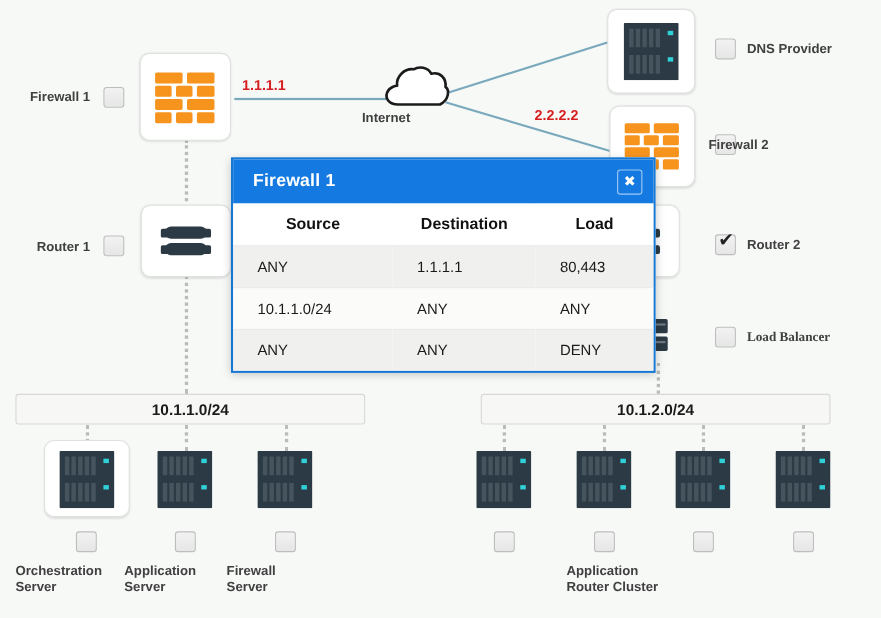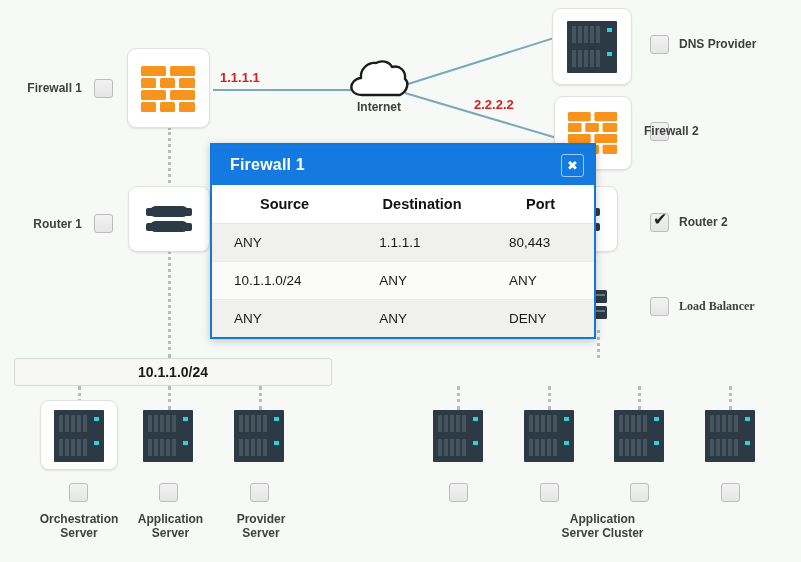--- a/index.html
+++ b/index.html
@@ -33,21 +33,21 @@
 
   
   .lbl {
     position: absolute;
     font-size: 12px;
     font-weight: bold;
     color: #404040;
     white-space: nowrap;
     line-height: 1.18;
   }
-  .lbl.center { text-align: center; }
+  .lbl.center { }
   .lbl.right  { text-align: right; }
 
   .ip-lbl {
     position: absolute;
     font-size: 13px;
     font-weight: bold;
     color: #d61d20;
     white-space: nowrap;
   }
 
@@ -218,21 +218,21 @@
   <div class="abs" style="left:348px; top:58px; width:62px; height:40px;">
     <svg class="icon" width="62" height="40" viewBox="0 0 62 40">
       <path d="M14 37 C5 37 2 31 4 26 C6 21 12 20 13 20
                C12 11 20 4 28 5 C33 2 41 3 44 9
                C52 7 58 13 57 21 C61 24 60 33 52 37 Z" fill="#ffffff" stroke="#1b1b1b" stroke-width="2.4" stroke-linejoin="round"></path>
     </svg>
   </div>
   <div class="lbl center" style="left:329px; top:100px; width:100px;">Internet</div>
 
   <div class="ip-lbl" style="left:220px; top:70px;">1.1.1.1</div>
-  <div class="ip-lbl" style="left:474px; top:97px;">2.2.2.2</div>
+  <div class="ip-lbl" style="left:486px; top:97px;">2.2.2.2</div>
 
   <div class="card" style="left:552px; top:8px; width:80px; height:77px;">
     <svg class="icon" width="50" height="52" viewBox="0 0 50 52" style="margin:12px auto 0;">
       <rect x="0" y="0" width="50" height="52" fill="#2b3a44" rx="1"></rect>
       <g fill="#46545e">
         <rect x="5" y="5" width="4" height="17"></rect>
         <rect x="11" y="5" width="4" height="17"></rect>
         <rect x="17" y="5" width="4" height="17"></rect>
         <rect x="23" y="5" width="4" height="17"></rect>
         <rect x="29" y="5" width="4" height="17"></rect>
@@ -305,20 +305,21 @@
       <rect x="3" y="2" width="16" height="13" rx="1.5" fill="#2b3a44"></rect>
       <rect x="3" y="18" width="16" height="13" rx="1.5" fill="#2b3a44"></rect>
       <rect x="5" y="6" width="12" height="2" fill="#6c7a84"></rect>
       <rect x="5" y="22" width="12" height="2" fill="#6c7a84"></rect>
     </svg>
   </div>
   <div class="cbox" style="left:650px; top:297px;"></div>
   <div class="lbl" style="left:679px; top:299px;font-family:Liberation Serif, serif;">Load Balancer</div>
 
   <div class="subnet" style="left:14px; top:358px; width:318px; height:28px;">10.1.1.0/24</div>
+  <div class="subnet" style="left:437px; top:358px; width:318px; height:28px;">10.1.2.0/24</div>
 
   <div class="card" style="left:40px; top:400px; width:78px; height:70px;">
     <svg class="icon" width="50" height="52" viewBox="0 0 50 52" style="margin:9px auto 0;">
       <rect x="0" y="0" width="50" height="52" fill="#2b3a44" rx="1"></rect>
       <g fill="#46545e">
         <rect x="5" y="5" width="4" height="17"></rect>
           <rect x="11" y="5" width="4" height="17"></rect>
         <rect x="17" y="5" width="4" height="17"></rect>
           <rect x="23" y="5" width="4" height="17"></rect>
         <rect x="29" y="5" width="4" height="17"></rect>
@@ -377,21 +378,21 @@
         <rect x="17" y="29" width="4" height="17"></rect>
           <rect x="23" y="29" width="4" height="17"></rect>
         <rect x="29" y="29" width="4" height="17"></rect>
       </g>
       <rect x="40" y="7" width="5" height="4" fill="#2fd0d8"></rect>
       <rect x="40" y="31" width="5" height="4" fill="#2fd0d8"></rect>
     </svg>
   </div>
   <div class="cbox" style="left:250px; top:483px;"></div>
   <div class="lbl center" style="left:206px; top:512px; width:110px;">
-    <span>Provider</span><br>
+    <span>Firewall</span><br>
     <span>Server</span>
   </div>
 
   <div class="abs" style="left:433px; top:410px; width:50px; height:52px;">
     <svg class="icon" width="50" height="52" viewBox="0 0 50 52">
       <rect x="0" y="0" width="50" height="52" fill="#2b3a44" rx="1"></rect>
       <g fill="#46545e">
         <rect x="5" y="5" width="4" height="17"></rect>
           <rect x="11" y="5" width="4" height="17"></rect>
         <rect x="17" y="5" width="4" height="17"></rect>
@@ -467,39 +468,39 @@
         <rect x="29" y="29" width="4" height="17"></rect>
       </g>
       <rect x="40" y="7" width="5" height="4" fill="#2fd0d8"></rect>
       <rect x="40" y="31" width="5" height="4" fill="#2fd0d8"></rect>
     </svg>
   </div>
   <div class="cbox" style="left:721px; top:483px;"></div>
 
   <div class="lbl center" style="left:515px; top:512px; width:175px;">
     <span>Application</span><br>
-    <span>Server Cluster</span>
+    <span>Router Cluster</span>
   </div>
 
   <div id="popup">
     <div id="popup-header">
       <span id="popup-title">Firewall 1</span>
       <button id="popup-close">✖</button>
     </div>
     <table id="rule-table">
       <colgroup>
           <col class="c1">
           <col class="c2">
           <col class="c3">
         </colgroup>
       <thead>
         <tr>
           <th>Source</th>
           <th>Destination</th>
-          <th>Port</th>
+          <th>Load</th>
         </tr>
       </thead>
       <tbody>
         <tr>
           <td>ANY</td>
           <td>1.1.1.1</td>
           <td>80,443</td>
         </tr>
         <tr>
           <td>10.1.1.0/24</td>

